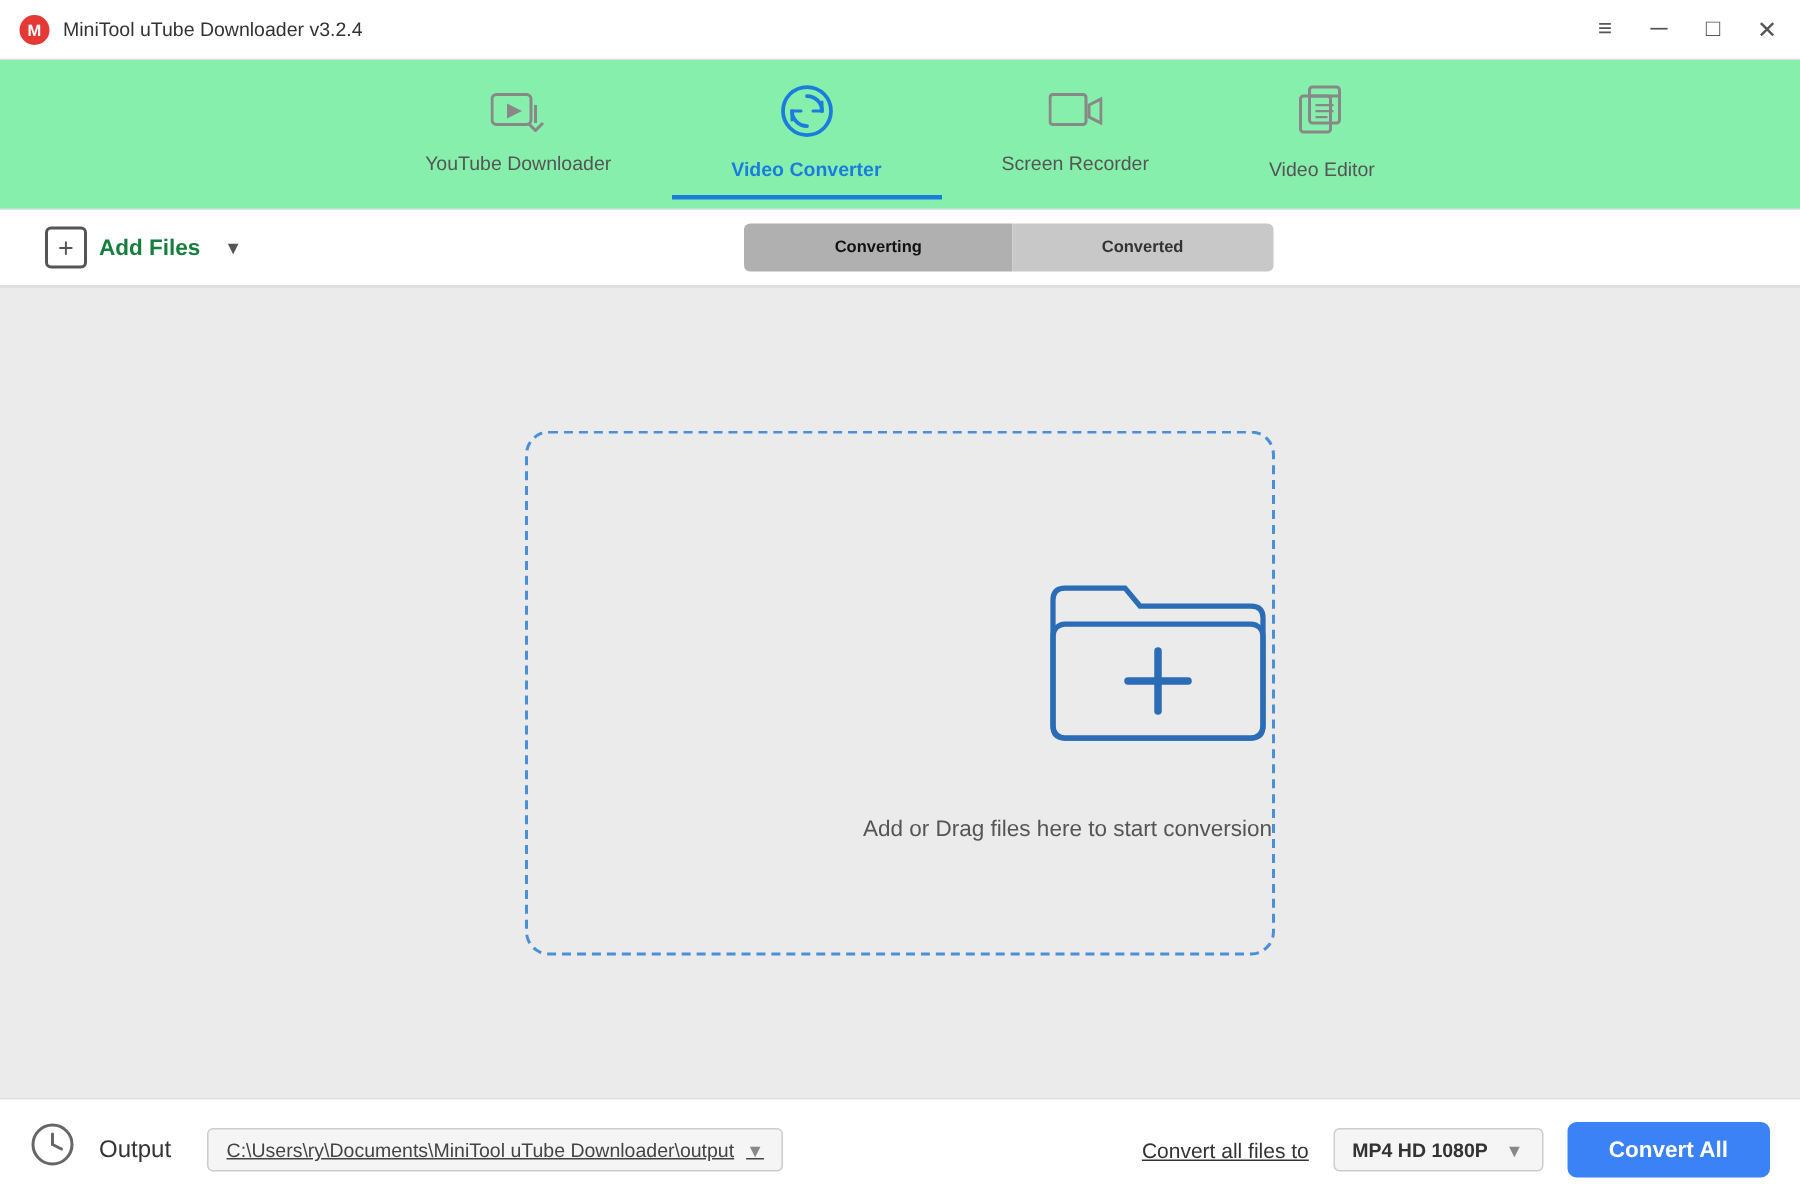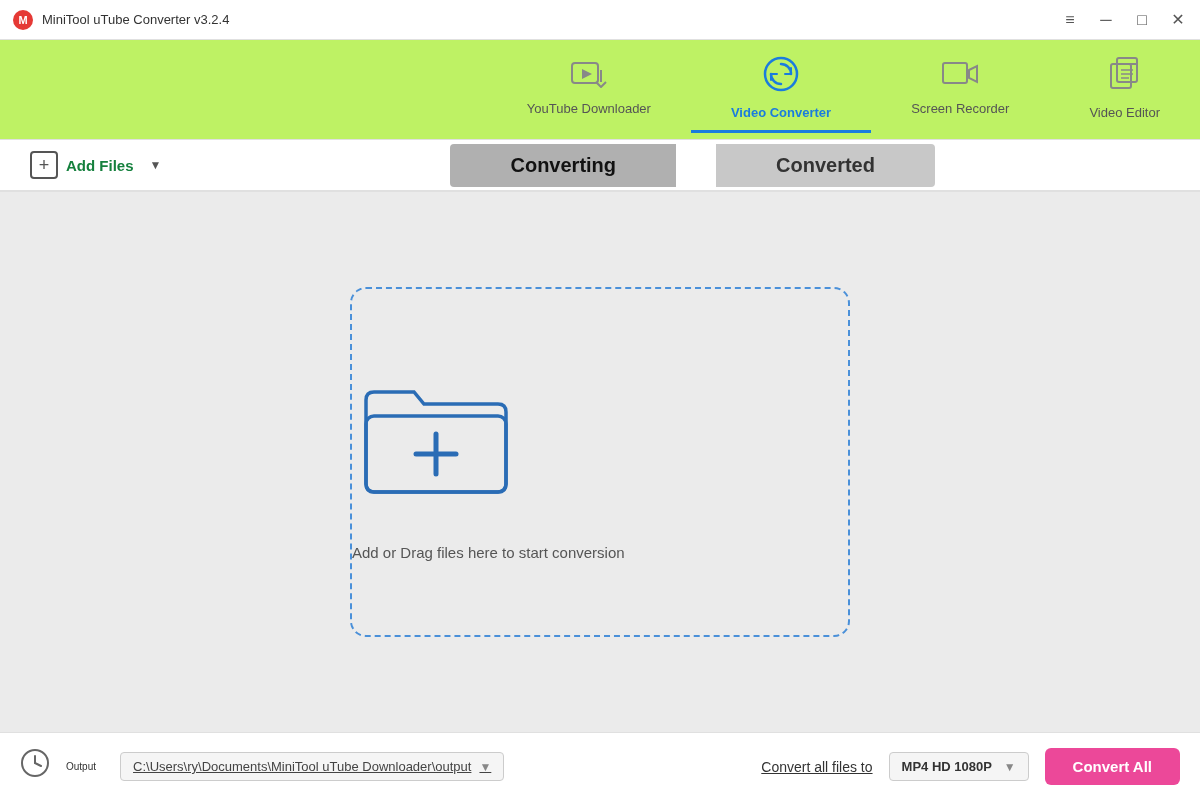--- a/index.html
+++ b/index.html
@@ -48,24 +48,24 @@
       font-size: 16px;
       display: flex;
       align-items: center;
       justify-content: center;
       width: 20px;
       height: 20px;
     }
 
     
     .nav-bar {
-      background: #bef264;
-      display: flex;
-      align-items: center;
-      justify-content: flex-end;
+      background: #86efac;
+      display: flex;
+      align-items: center;
+      justify-content: center;
       height: 100px;
       border-bottom: 1px solid #e0e0e0;
       flex-shrink: 0;
     }
     .nav-tabs {
       display: flex;
       align-items: center;
       gap: 0;
     }
     .nav-tab {
@@ -140,27 +140,26 @@
     }
 
     
     .converter-tabs {
       display: flex;
       margin-left: auto;
       margin-right: auto;
     }
     .conv-tab {
       padding: 10px 60px;
-      font-size: 20px;
+      font-size: 11px;
       font-weight: 600;
       cursor: pointer;
       background: #c8c8c8;
       color: #333;
       border: none;
-      margin-left: 40px;
     }
     .conv-tab.active {
       background: #b0b0b0;
       color: #111;
     }
     .conv-tab:first-child {
       border-radius: 4px 0 0 4px;
     }
     .conv-tab:last-child {
       border-radius: 0 4px 4px 0;
@@ -177,21 +176,21 @@
     }
 
     
     .drop-zone {
       width: 500px;
       height: 350px;
       border: 2.5px dashed #4a90d9;
       border-radius: 16px;
       display: flex;
       flex-direction: column;
-      align-items: flex-start;
+      align-items: flex-end;
       justify-content: center;
       gap: 40px;
       background: #ebebeb;
       cursor: pointer;
     }
     .folder-icon-wrap {
       display: flex;
       align-items: center;
       justify-content: center;
     }
@@ -205,21 +204,21 @@
       padding: 0 20px;
       border-top: 1px solid #e0e0e0;
       flex-shrink: 0;
       gap: 16px;
     }
     .clock-icon {
       font-size: 26px;
       color: #555;
     }
     .output-label {
-      font-size: 10px;
+      font-size: 16px;
       color: #333;
       margin-right: 8px;
     }
     .output-path {
       display: flex;
       align-items: center;
       background: #f5f5f5;
       border: 1px solid #ccc;
       border-radius: 4px;
       padding: 6px 12px;
@@ -257,21 +256,21 @@
       cursor: pointer;
       min-width: 140px;
       text-align: right;
     }
     .format-arrow {
       font-size: 12px;
       color: #888;
       margin-left: auto;
     }
     .convert-all-btn {
-      background: #ec4899;
+      background: #3b82f6;
       color: #fff;
       border: none;
       border-radius: 6px;
       padding: 10px 28px;
       font-size: 15px;
       font-weight: 600;
       cursor: pointer;
       white-space: nowrap;
     }
     .drop-zone-text {
@@ -281,21 +280,21 @@
   </style>
 </head>
 <body>
 
 <div class="title-bar">
   <div class="title-bar-left">
     <svg class="app-logo" viewBox="0 0 22 22" fill="none" xmlns="http://www.w3.org/2000/svg">
       <circle cx="11" cy="11" r="10" fill="#e53935"></circle>
       <text x="11" y="15" text-anchor="middle" font-size="11" fill="white" font-weight="bold">M</text>
     </svg>
-    <span class="title-bar-title">MiniTool uTube Converter v3.2.4</span>
+    <span class="title-bar-title">MiniTool uTube Downloader v3.2.4</span>
   </div>
   <div class="title-bar-controls">
     <span class="title-bar-btn">≡</span>
     <span class="title-bar-btn">─</span>
     <span class="title-bar-btn">□</span>
     <span class="title-bar-btn">✕</span>
   </div>
 </div>
 
 <div class="nav-bar">

